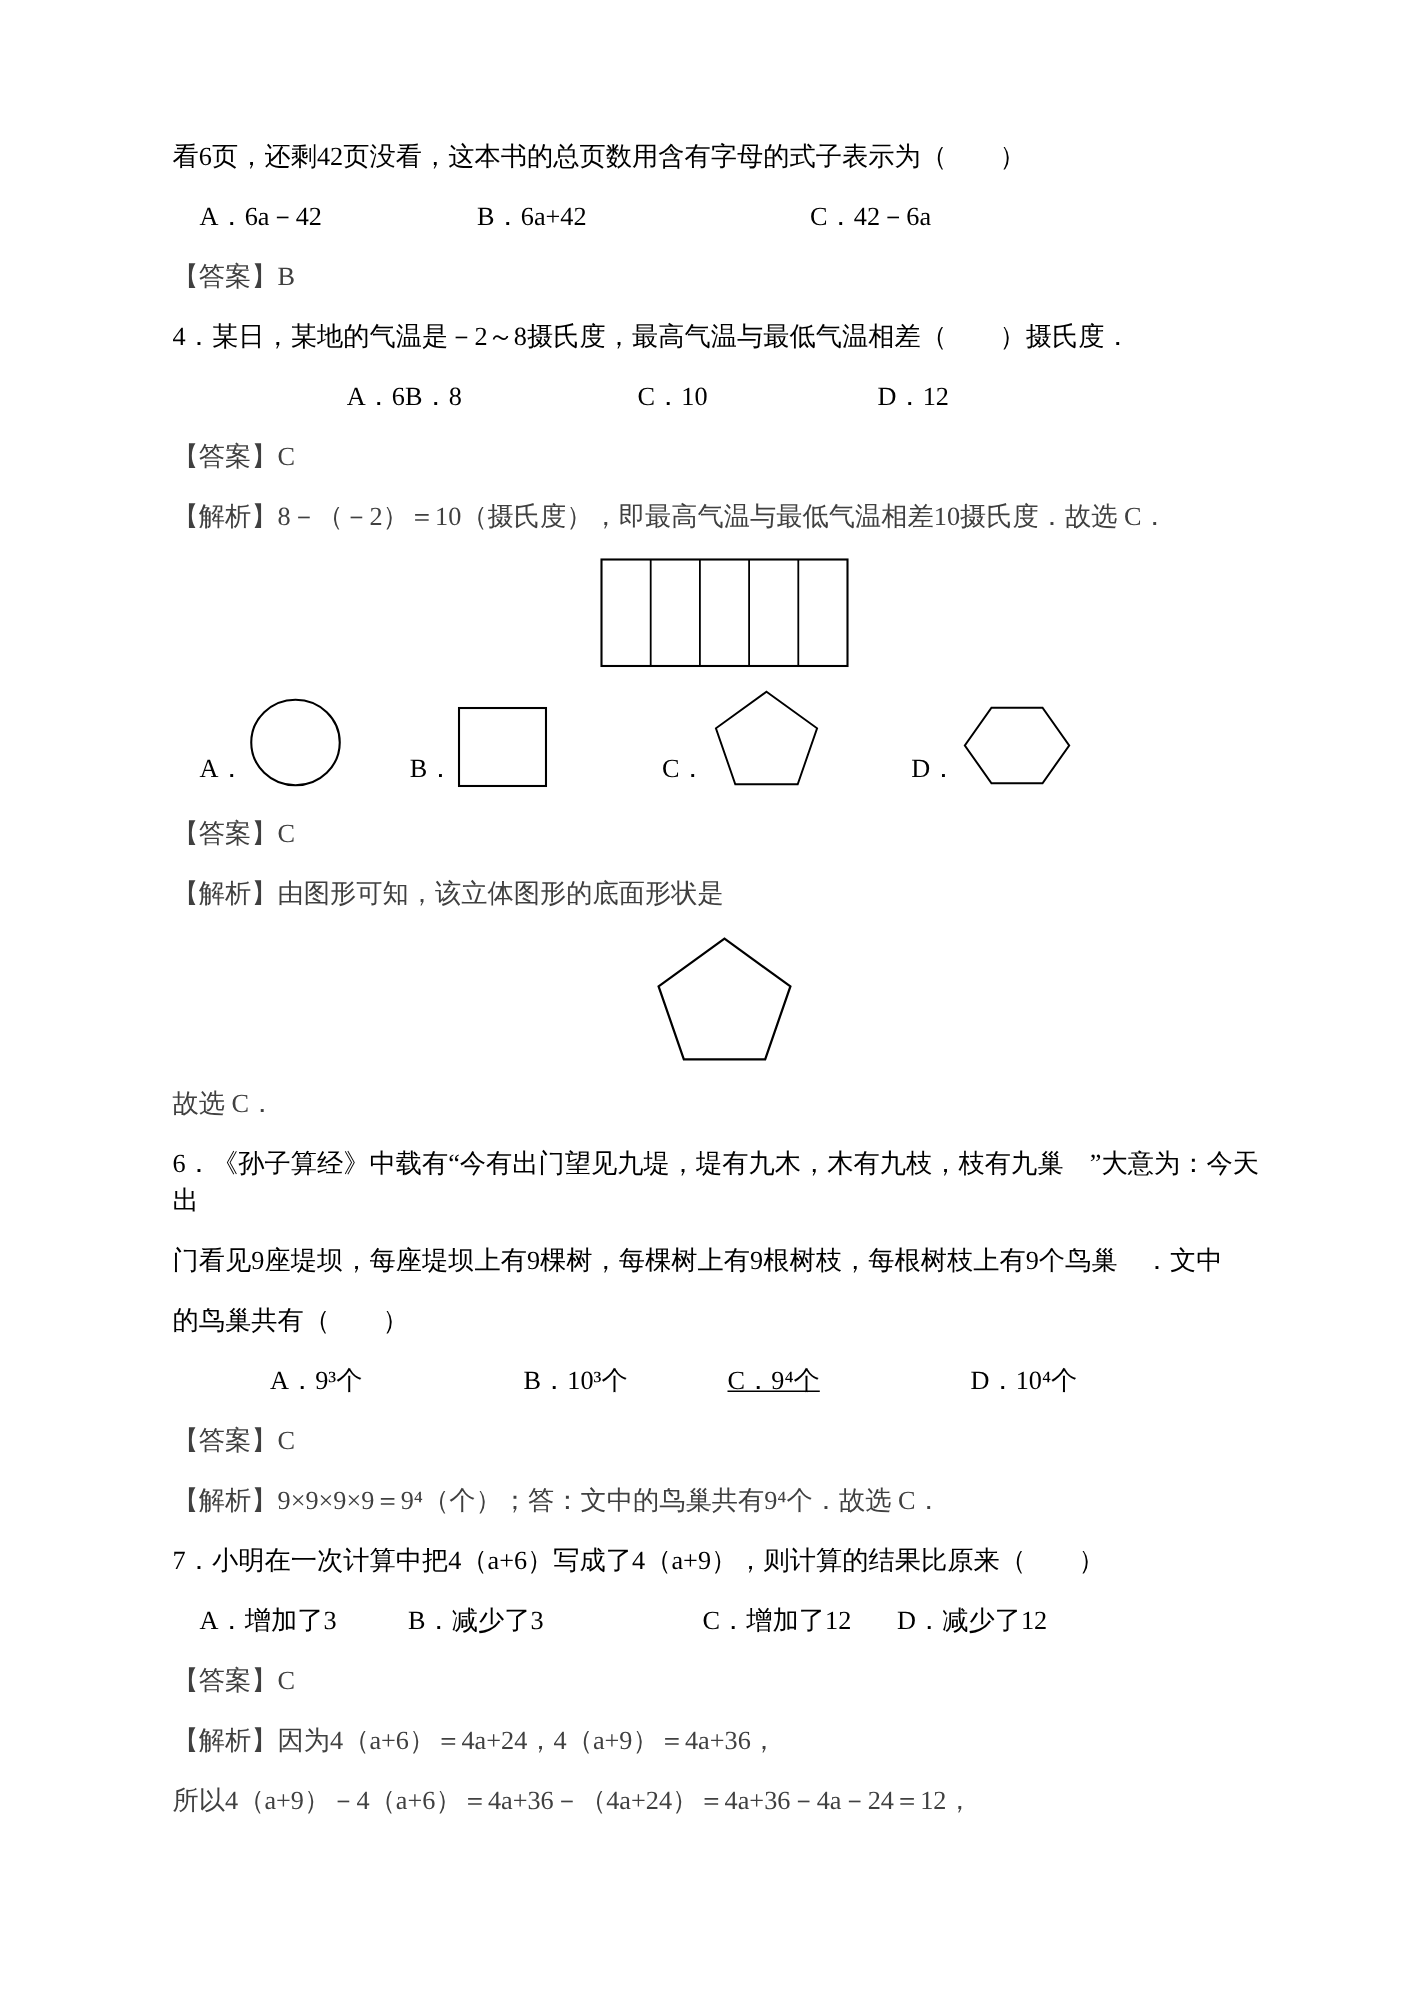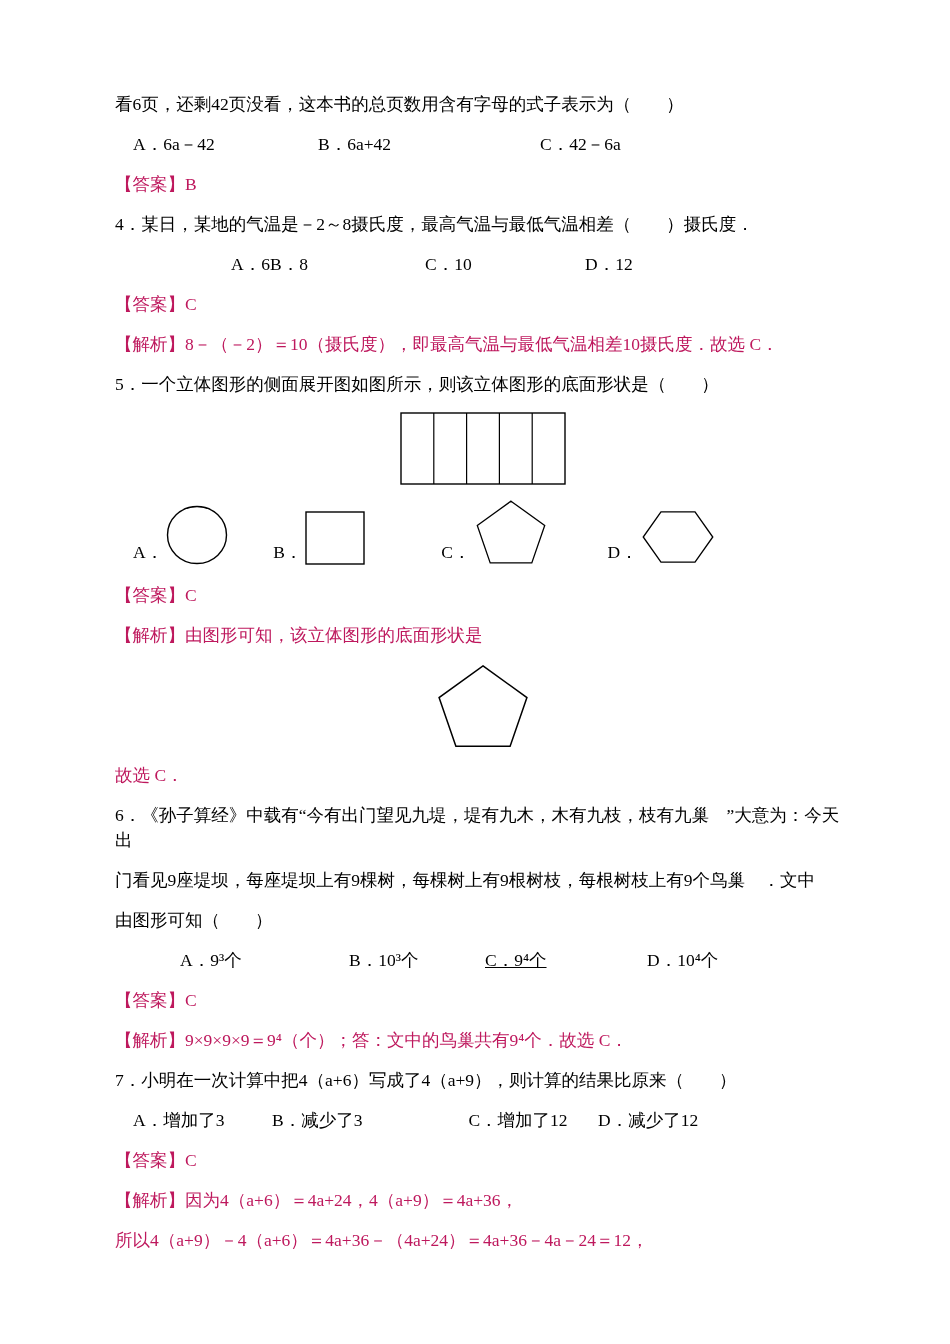--- a/index.html
+++ b/index.html
@@ -7,21 +7,21 @@
   body {
     width: 950px; height: 1344px;
     background: #ffffff;
     color: #000000;
     font-family: "Liberation Serif", "DejaVu Serif", serif;
     font-size: 17.5px;
     overflow: hidden;
   }
   .page { padding: 92px 100px 0 115px; }
   .line { margin: 0 0 15px 0; line-height: 25px; }
-  .red { color: #be185d; }
+  .red { color: #404040; }
   .opt-row { display: flex; padding-left: 18px; }
   .opt { display: inline-block; white-space: nowrap; }
   .row-q3 .opt:nth-child(1){ width:185px; }
   .row-q3 .opt:nth-child(2){ width:222px; }
   .row-q4 .opt:nth-child(1){ width:137px;text-align:right; }
   .row-q4 .opt:nth-child(2){ width:155px; }
   .row-q4 .opt:nth-child(3){ width:160px; }
   .row-q6 .opt:nth-child(1){ width:169px;margin-left:47px; }
   .row-q6 .opt:nth-child(2){ width:136px; }
   .row-q6 .opt:nth-child(3){ width:162px;text-decoration:underline; }
@@ -53,21 +53,20 @@
   <p class="line">4．某日，某地的气温是－2～8摄氏度，最高气温与最低气温相差（　　）摄氏度．</p>
   <div class="line opt-row row-q4">
     <span class="opt">A．6</span>
     <span class="opt">B．8</span>
     <span class="opt">C．10</span>
     <span class="opt">D．12</span>
   </div>
   <p class="line red">【答案】C</p>
   <p class="line red">【解析】8－（－2）＝10（摄氏度），即最高气温与最低气温相差10摄氏度．故选 C．</p>
 
-  <p class="line">5．一个立体图形的侧面展开图如图所示，则该立体图形的底面形状是（　　）</p>
 
   <div class="figure-center">
     <svg width="166" height="73" viewBox="0 0 166 73">
       <rect x="1" y="1" width="164" height="71" fill="none" stroke="#000" stroke-width="1.4"></rect>
       <line x1="33.8" y1="1" x2="33.8" y2="72" stroke="#000" stroke-width="1.2"></line>
       <line x1="66.6" y1="1" x2="66.6" y2="72" stroke="#000" stroke-width="1.2"></line>
       <line x1="99.4" y1="1" x2="99.4" y2="72" stroke="#000" stroke-width="1.2"></line>
       <line x1="132.2" y1="1" x2="132.2" y2="72" stroke="#000" stroke-width="1.2"></line>
     </svg>
   </div>
@@ -105,21 +104,21 @@
   <div class="figure-center">
     <svg width="96" height="86" viewBox="0 0 100 92">
       <polygon points="50,3 97,37 79,89 21,89 3,37" fill="none" stroke="#000" stroke-width="1.6"></polygon>
     </svg>
   </div>
 
   <p class="line red">故选 C．</p>
 
   <p class="line">6．《孙子算经》中载有“今有出门望见九堤，堤有九木，木有九枝，枝有九巢　”大意为：今天出</p>
   <p class="line">门看见9座堤坝，每座堤坝上有9棵树，每棵树上有9根树枝，每根树枝上有9个鸟巢　．文中</p>
-  <p class="line">由图形可知（　　）</p>
+  <p class="line">的鸟巢共有（　　）</p>
   <div class="line opt-row row-q6">
     <span class="opt">A．9³个</span>
     <span class="opt">B．10³个</span>
     <span class="opt">C．9⁴个</span>
     <span class="opt">D．10⁴个</span>
   </div>
   <p class="line red">【答案】C</p>
   <p class="line red">【解析】9×9×9×9＝9⁴（个）；答：文中的鸟巢共有9⁴个．故选 C．</p>
 
   <p class="line">7．小明在一次计算中把4（a+6）写成了4（a+9），则计算的结果比原来（　　）</p>

